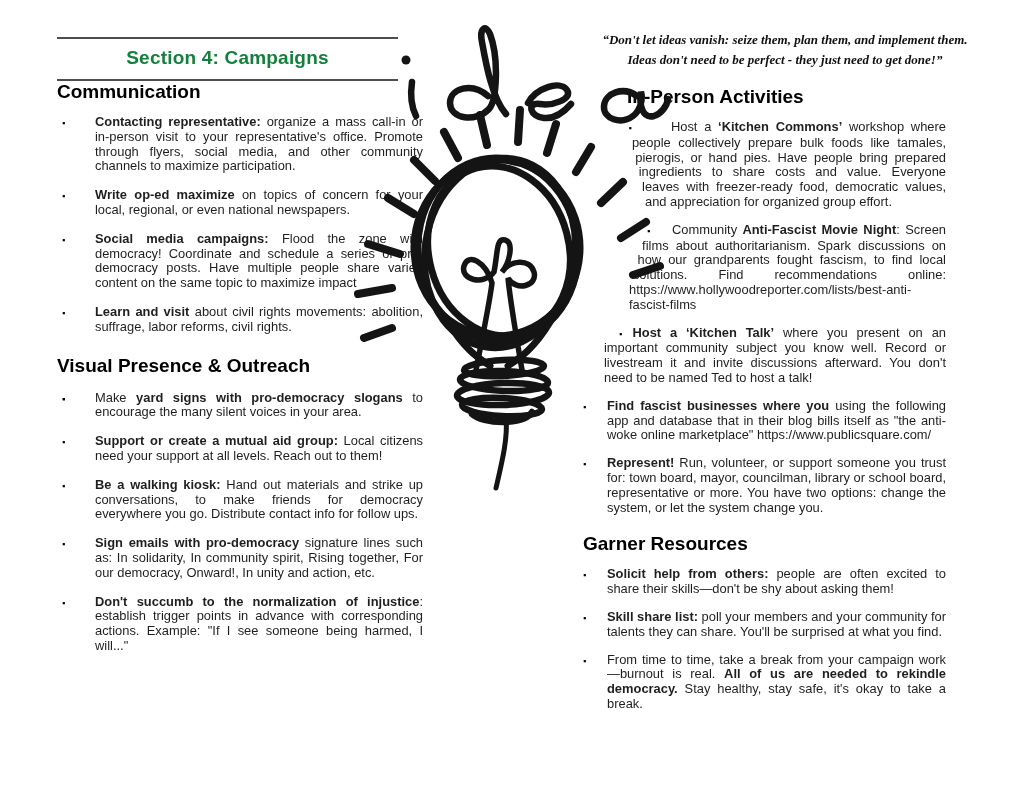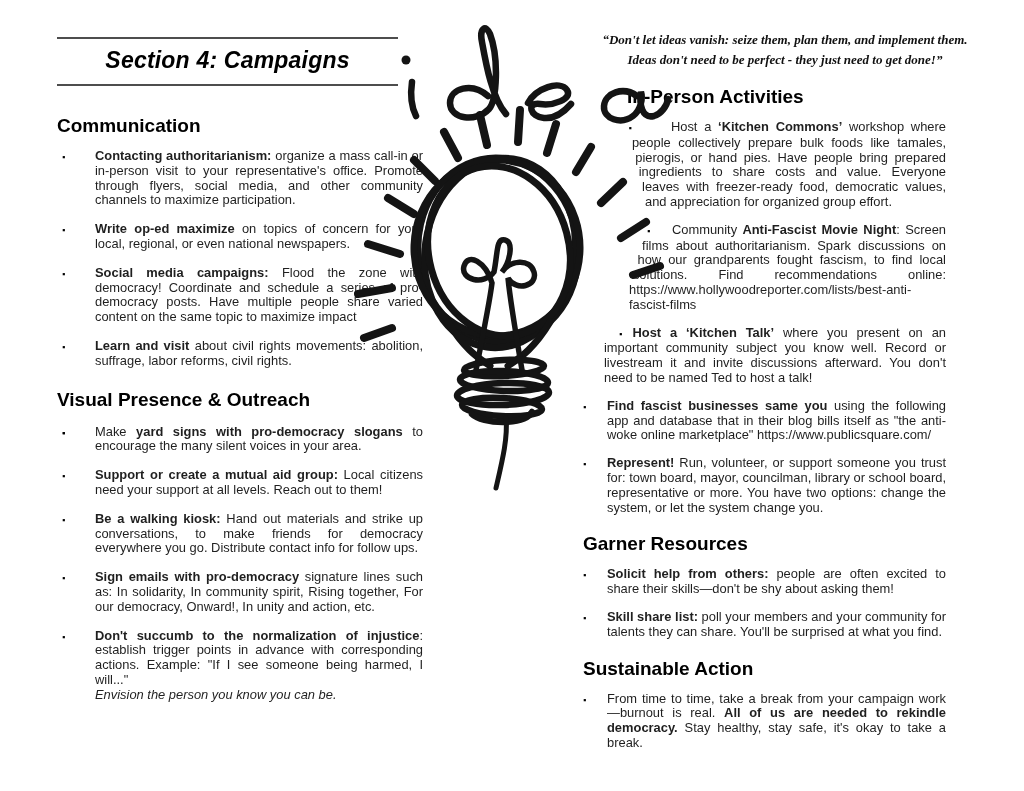--- a/index.html
+++ b/index.html
@@ -4,24 +4,24 @@
 <style>
   html,body{margin:0;padding:0;background:#fff;}
   .page{position:relative;width:1024px;height:791px;background:#fff;overflow:hidden;
         font-family:"Liberation Sans",sans-serif;color:#1f1f1f;}
   
   .left-col{position:absolute;left:57px;top:0;width:366px;}
   .right-col{position:absolute;left:583px;top:0;width:363px;}
   
   .title-block{margin-top:37px;width:341px;border-top:2px solid #4d4d4d;border-bottom:2px solid #4d4d4d;
                padding:8px 0 10px;text-align:center;}
-  .page-title{font-size:23px;font-weight:bold;letter-spacing:.2px;color:#000000;font-style:italic;}
+  .page-title{font-size:19px;font-weight:bold;letter-spacing:.2px;color:#15803d;}
   
   .heading{font-size:19px;font-weight:bold;color:#000;letter-spacing:0;}
-  .h-comm{margin-top:29px;}
+  .h-comm{}
   .h-vis{margin-top:20px;}
   .h-ip{margin-top:86px;margin-left:44px;}
   .h-gr{margin-top:18px;}
   .h-sa{margin-top:18px;}
   
   .quote{position:absolute;left:570px;top:30px;width:430px;text-align:center;
          font-family:"Liberation Serif",serif;font-style:italic;font-weight:600;
          font-size:13px;line-height:20px;color:#111;}
   
   .blist{margin-top:12px;}
@@ -51,56 +51,55 @@
 <body>
 
 <div class="page">
 
   <div class="left-col">
     <div class="title-block">
       <div class="page-title">Section 4: Campaigns</div>
     </div>
     <div class="heading h-comm">Communication</div>
     <div class="blist">
-        <div class="item"><span class="marker">▪</span><span class="body"><span class="b">Contacting authoritarianism:</span><span> organize a mass call-in or in-person visit to your representative's office. Promote through flyers, social media, and other community channels to maximize participation.</span></span></div>
+        <div class="item"><span class="marker">▪</span><span class="body"><span class="b">Contacting representative:</span><span> organize a mass call-in or in-person visit to your representative's office. Promote through flyers, social media, and other community channels to maximize participation.</span></span></div>
         <div class="item"><span class="marker">▪</span><span class="body"><span class="b">Write op-ed maximize</span><span> on topics of concern for your local, regional, or even national newspapers.</span></span></div>
         <div class="item"><span class="marker">▪</span><span class="body"><span class="b">Social media campaigns:</span><span> Flood the zone with democracy! Coordinate and schedule a series of pro-democracy posts. Have multiple people share varied content on the same topic to maximize impact</span></span></div>
         <div class="item"><span class="marker">▪</span><span class="body"><span class="b">Learn and visit</span><span> about civil rights movements: abolition, suffrage, labor reforms, civil rights.</span></span></div>
       </div>
     <div class="heading h-vis">Visual Presence &amp; Outreach</div>
     <div class="blist">
         <div class="item"><span class="marker">▪</span></div>
         <div class="item"><span class="marker">▪</span><span class="body"><span>Make </span><span class="b">yard signs with pro-democracy slogans</span><span> to encourage the many silent voices in your area.</span></span></div>
         <div class="item"><span class="marker">▪</span><span class="body"><span class="b">Support or create a mutual aid group:</span><span> Local citizens need your support at all levels. Reach out to them!</span></span></div>
         <div class="item"><span class="marker">▪</span><span class="body"><span class="b">Be a walking kiosk:</span><span> Hand out materials and strike up conversations, to make friends for democracy everywhere you go. Distribute contact info for follow ups.</span></span></div>
         <div class="item"><span class="marker">▪</span><span class="body"><span class="b">Sign emails with pro-democracy</span><span> signature lines such as: In solidarity, In community spirit, Rising together, For our democracy, Onward!, In unity and action, etc.</span></span></div>
-        <div class="item"><span class="marker">▪</span><span class="body"><span class="b">Don't succumb to the normalization of injustice</span><span>: establish trigger points in advance with corresponding actions. Example: "If I see someone being harmed, I will..."</span><br><span class="i">Envision the person you know you can be.</span></span></div>
+        <div class="item"><span class="marker">▪</span><span class="body"><span class="b">Don't succumb to the normalization of injustice</span><span>: establish trigger points in advance with corresponding actions. Example: "If I see someone being harmed, I will..."</span><br></span></div>
       </div>
   </div>
 
   <div class="quote">
     <div>“Don't let ideas vanish: seize them, plan them, and implement them.</div>
     <div>Ideas don't need to be perfect - they just need to get done!”</div>
   </div>
 
   <div class="right-col">
     <div class="heading h-ip">In-Person Activities</div>
     <div class="blist sec-ip">
         <div class="item"><span class="marker">▪</span><span class="body"><span>Host a </span><span class="b">‘Kitchen Commons’</span><span> workshop where people collectively prepare bulk foods like tamales, pierogis, or hand pies. Have people bring prepared ingredients to share costs and value. Everyone leaves with freezer-ready food, democratic values, and appreciation for organized group effort.</span></span></div>
         <div class="item"><span class="marker">▪</span><span class="body"><span>Community </span><span class="b">Anti-Fascist Movie Night</span><span>: Screen films about authoritarianism. Spark discussions on how our grandparents fought fascism, to find local solutions. Find recommendations online: https://www.hollywoodreporter.com/lists/best-anti-fascist-films</span></span></div>
         <div class="item"><span class="marker">▪</span><span class="body"><span class="b">Host a ‘Kitchen Talk’</span><span> where you present on an important community subject you know well. Record or livestream it and invite discussions afterward. You don't need to be named Ted to host a talk!</span></span></div>
-        <div class="item"><span class="marker">▪</span><span class="body"><span class="b">Find fascist businesses same you</span><span> using the following app and database that in their blog bills itself as "the anti-woke online marketplace" https://www.publicsquare.com/</span></span></div>
+        <div class="item"><span class="marker">▪</span><span class="body"><span class="b">Find fascist businesses where you</span><span> using the following app and database that in their blog bills itself as "the anti-woke online marketplace" https://www.publicsquare.com/</span></span></div>
         <div class="item"><span class="marker">▪</span><span class="body"><span class="b">Represent!</span><span> Run, volunteer, or support someone you trust for: town board, mayor, councilman, library or school board, representative or more. You have two options: change the system, or let the system change you.</span></span></div>
       </div>
     <div class="heading h-gr">Garner Resources</div>
     <div class="blist">
         <div class="item"><span class="marker">▪</span><span class="body"><span class="b">Solicit help from others:</span><span> people are often excited to share their skills—don't be shy about asking them!</span></span></div>
         <div class="item"><span class="marker">▪</span><span class="body"><span class="b">Skill share list:</span><span> poll your members and your community for talents they can share. You'll be surprised at what you find.</span></span></div>
       </div>
-    <div class="heading h-sa">Sustainable Action</div>
     <div class="blist">
         <div class="item"><span class="marker">▪</span><span class="body"><span>From time to time, take a break from your campaign work—burnout is real. </span><span class="b">All of us are needed to rekindle democracy.</span><span> Stay healthy, stay safe, it's okay to take a break.</span></span></div>
       </div>
   </div>
 
   <svg class="doodle" viewBox="0 0 340 530">
     <title>idea</title>
 
     <g stroke-width="6.5">
       <path d="M72,82 C70,96 71,106 76,116"></path>

